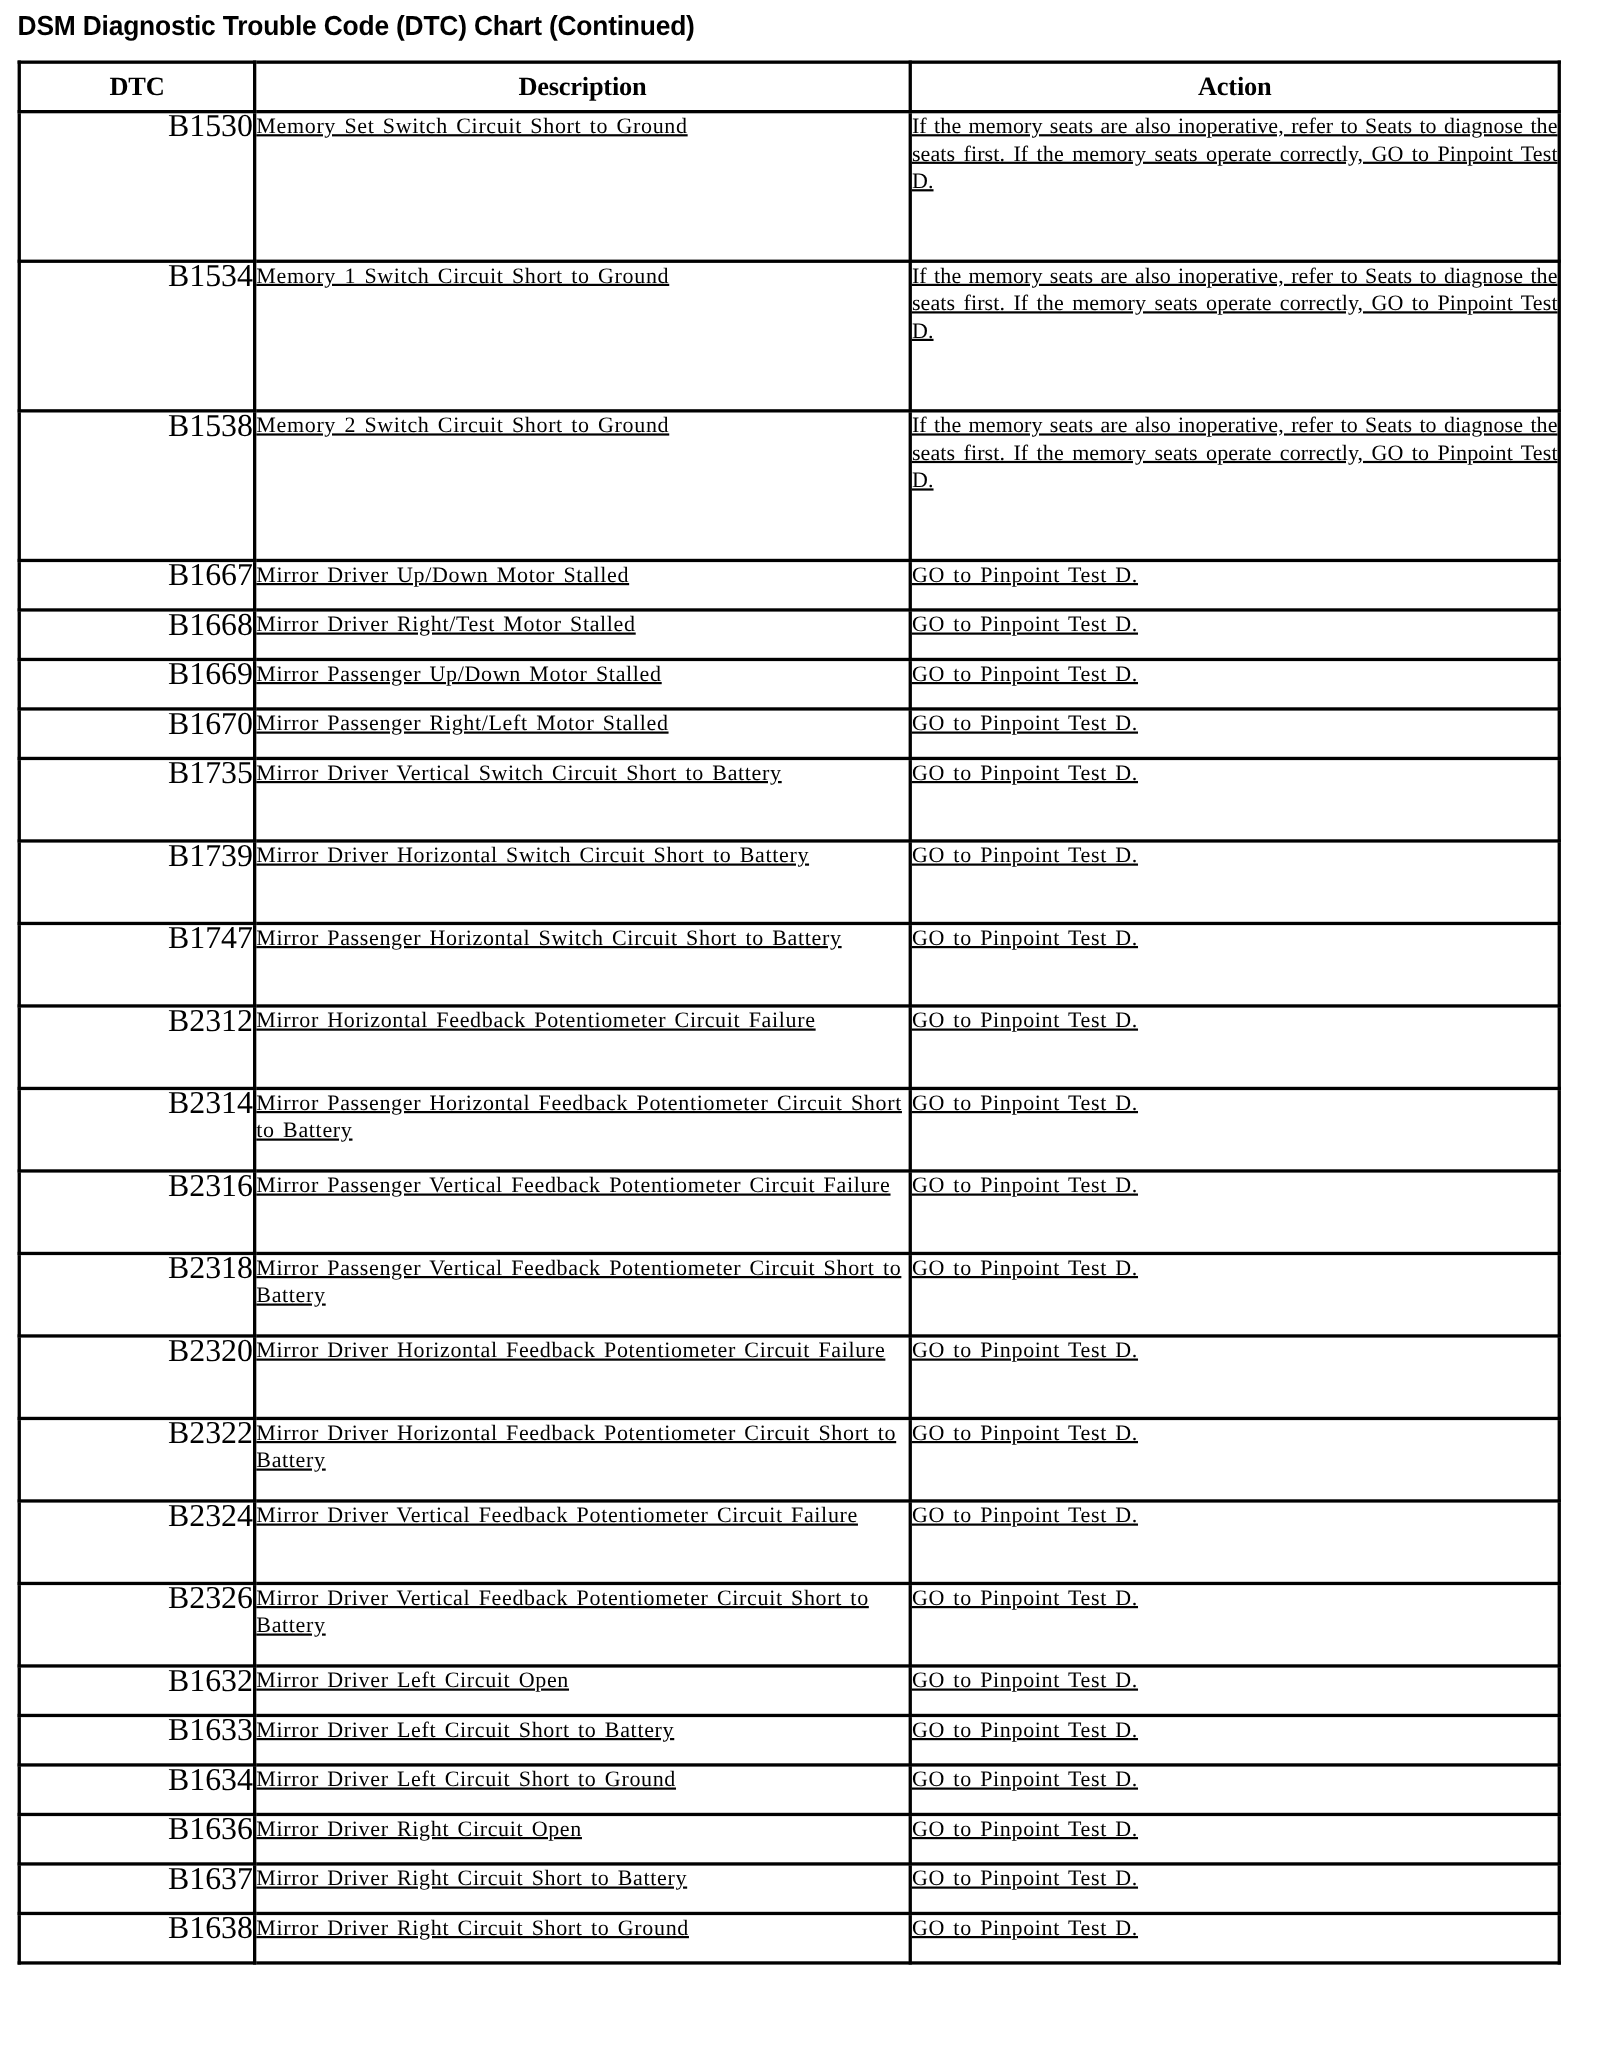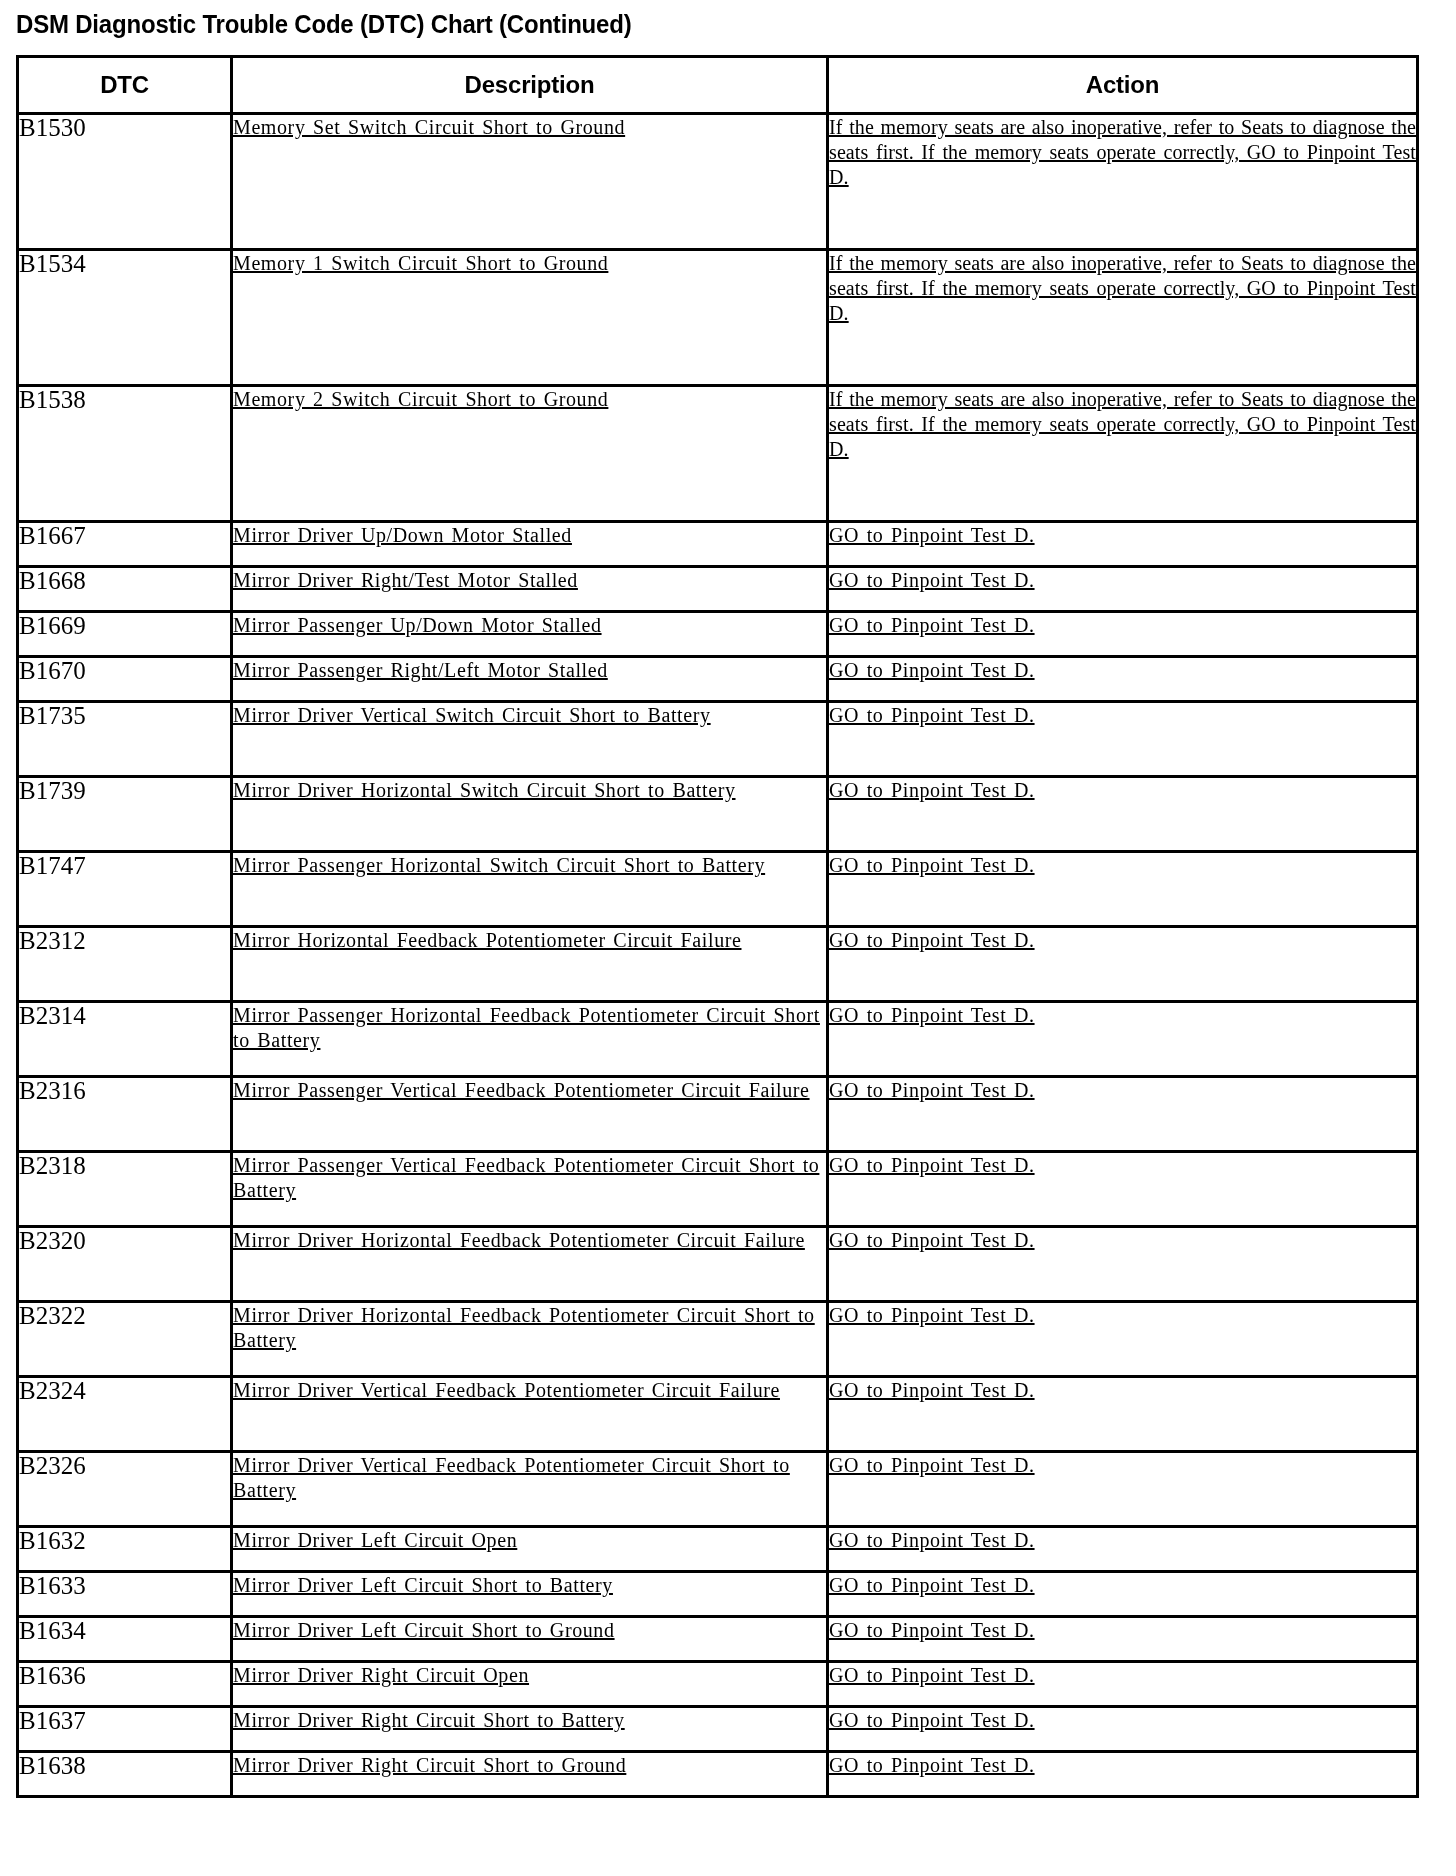--- a/index.html
+++ b/index.html
@@ -36,35 +36,35 @@
       table-layout: fixed;
     }
     table.dtc-table th,
     table.dtc-table td {
       border: 3px solid #000000;
       vertical-align: top;
       box-sizing: border-box;
       padding: 0;
     }
     table.dtc-table th {
-      height: 57px;
-      font-family: Liberation Sans, sans-serif;
+      height: 45px;
+      font-family: Liberation Serif, serif;
       font-weight: bold;
       font-size: 24px;
       text-align: center;
       vertical-align: middle;
       letter-spacing: -0.2px;
     }
     col.c-dtc { width: 214px; }
     col.c-desc { width: 596px; }
     col.c-action { width: 590px; }
     td.dtc-cell {
-      text-align: left;
+      text-align: right;
       font-family: "Liberation Serif", serif;
-      font-size: 25px;
+      font-size: 29px;
       line-height: 25px;
       padding-top: 8px;
     }
     td.desc-cell, td.action-cell {
       font-family: "Liberation Serif", serif;
       font-size: 20px;
       line-height: 25px;
       padding-top: 8px;
       padding-left: 14px;
       padding-right: 8px;

